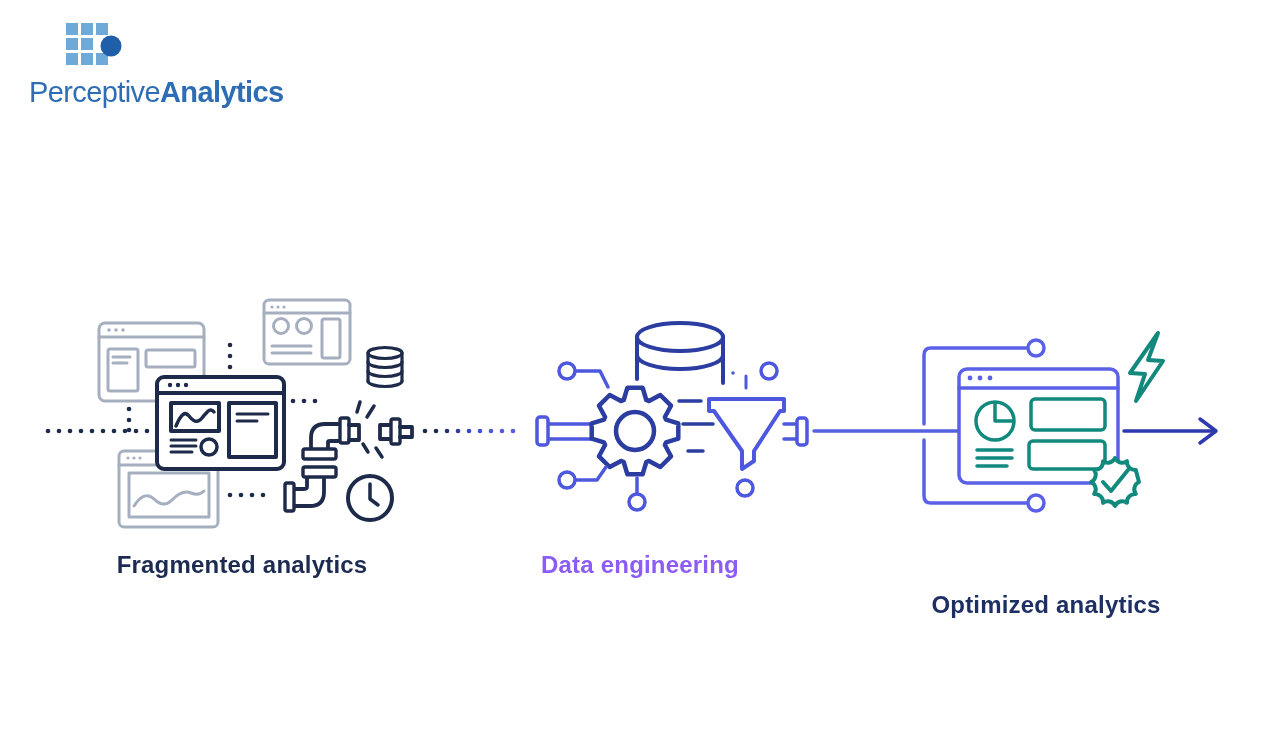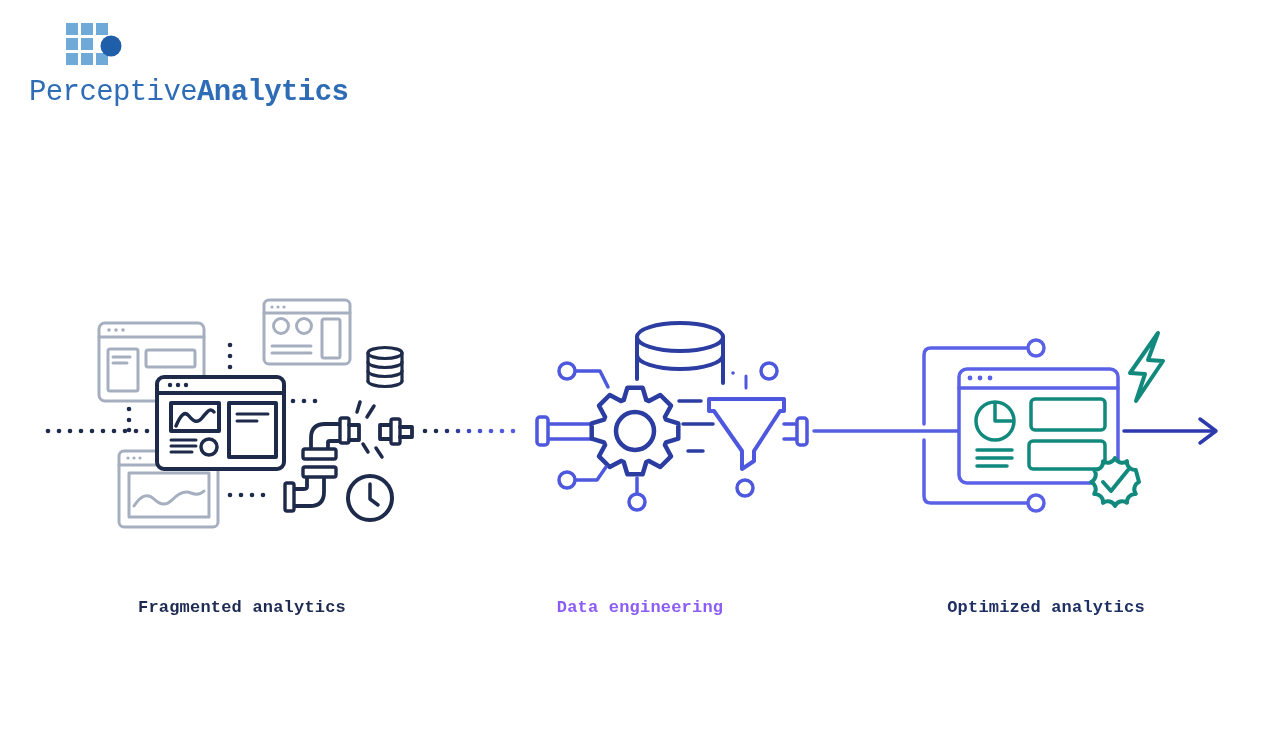--- a/index.html
+++ b/index.html
@@ -1,32 +1,32 @@
 <!DOCTYPE html>
 <html><head>
 <meta charset="utf-8">
 <style>
   html,body{margin:0;padding:0;background:#ffffff;}
   #canvas{
     position:relative;width:1275px;height:750px;background:#ffffff;overflow:hidden;
-    font-family:Liberation Mono, monospace;
+    font-family:Liberation Sans, sans-serif;
   }
   #art{position:absolute;left:0;top:0;}
   .logo-text{
     position:absolute;left:29px;top:76px;font-size:29px;letter-spacing:-0.6px;
     color:#2e6db6;white-space:nowrap;
   }
   .logo-text .bold{font-weight:700;}
   .stage-label{
-    position:absolute;top:598px;transform:translateX(-50%);
-    font-size:17px;font-weight:700;letter-spacing:0.2px;white-space:nowrap;
+    position:absolute;top:551px;transform:translateX(-50%);
+    font-size:24px;font-weight:700;letter-spacing:0.2px;white-space:nowrap;
   }
   .lbl-navy{color:#1d2b52;}
   .lbl-blue{color:#8b5cf6;}
-  .lbl-navy2{color:#1e2f63;}
+  .lbl-navy2{color:#1e2f63;margin-top:40px;}
 </style>
 </head>
 <body>
 
 <div id="canvas">
 
   <svg id="art" width="1275" height="750" viewBox="0 0 1275 750" fill="none" stroke-linecap="round" stroke-linejoin="round">
 
     <g>
       <g fill="#6fa9d8" stroke="none">

